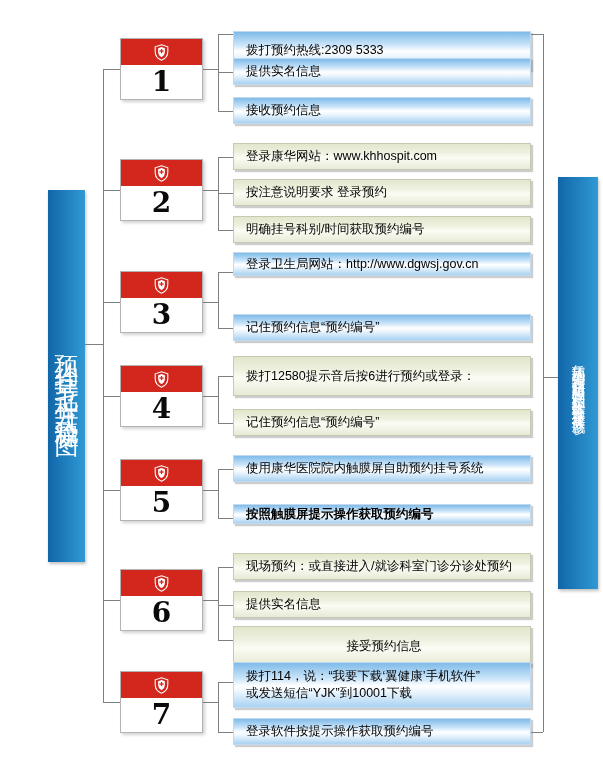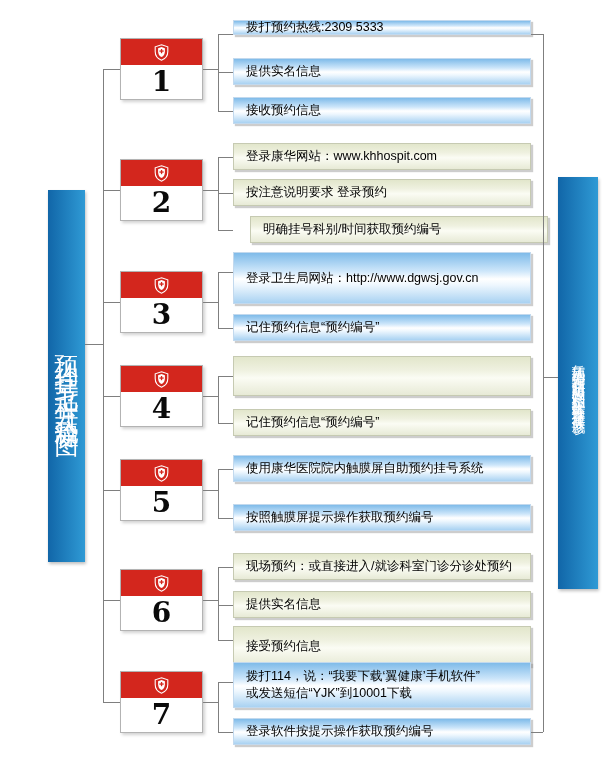--- a/index.html
+++ b/index.html
@@ -53,21 +53,21 @@
         <div class="node-header" style="background: rgb(211, 38, 29);">
           <svg width="15" height="17" viewBox="0 0 15 17">
   <path d="M7.5 0.8 L13.8 2.8 V7.5 C13.8 11.8 11.2 14.8 7.5 16.2 C3.8 14.8 1.2 11.8 1.2 7.5 V2.8 Z" fill="none" stroke="#ffffff" stroke-width="1.1"></path>
   <path d="M7.5 3.1 L10.9 4.2 V7.4 C10.9 10.1 9.5 12 7.5 12.9 C5.5 12 4.1 10.1 4.1 7.4 V4.2 Z" fill="#ffffff"></path>
   <rect x="6.9" y="5" width="1.3" height="4.2" fill="#d3261d"></rect>
   <rect x="5.4" y="6.4" width="4.3" height="1.3" fill="#d3261d"></rect>
 </svg>
         </div>
         <div class="node-number">1</div>
       </div>
-      <div class="item blue" style="top: 20px; height: 15px;">
+      <div class="item blue" style="top: 31px; height: 39px;">
         <div class="line">拨打预约热线:2309 5333</div>
       </div>
       <div class="item blue" style="top: 58px; height: 27px;">
         <div class="line">提供实名信息</div>
       </div>
       <div class="item blue" style="top: 97px; height: 27px;">
         <div class="line">接收预约信息</div>
       </div>
       <div class="cline" style="left: 103px; top: 69px; width: 17px; height: 1px; background: rgb(127, 127, 127);"></div>
       <div class="cline" style="left: 203px; top: 69px; width: 15px; height: 1px; background: rgb(127, 127, 127);"></div>
@@ -85,41 +85,41 @@
 </svg>
         </div>
         <div class="node-number">2</div>
       </div>
       <div class="item beige" style="top: 143px; height: 27px;">
         <div class="line">登录康华网站：www.khhospit.com</div>
       </div>
       <div class="item beige" style="top: 179px; height: 27px;">
         <div class="line">按注意说明要求 登录预约</div>
       </div>
-      <div class="item beige" style="top: 216px; height: 27px; margin-left: 17px;">
+      <div class="item beige" style="top: 216px; height: 27px;">
         <div class="line">明确挂号科别/时间获取预约编号</div>
       </div>
       <div class="cline" style="left: 103px; top: 190px; width: 17px; height: 1px; background: rgb(127, 127, 127);"></div>
       <div class="cline" style="left: 203px; top: 190px; width: 15px; height: 1px; background: rgb(127, 127, 127);"></div>
       <div class="cline" style="left: 218px; top: 157px; width: 1px; height: 73px; background: rgb(127, 127, 127);"></div>
       <div class="cline" style="left: 218px; top: 157px; width: 15px; height: 1px; background: rgb(127, 127, 127);"></div>
       <div class="cline" style="left: 218px; top: 193px; width: 15px; height: 1px; background: rgb(127, 127, 127);"></div>
       <div class="cline" style="left: 218px; top: 230px; width: 15px; height: 1px; background: rgb(127, 127, 127);"></div>
       <div class="node" style="top: 271px;">
         <div class="node-header" style="background: rgb(211, 38, 29);">
           <svg width="15" height="17" viewBox="0 0 15 17">
   <path d="M7.5 0.8 L13.8 2.8 V7.5 C13.8 11.8 11.2 14.8 7.5 16.2 C3.8 14.8 1.2 11.8 1.2 7.5 V2.8 Z" fill="none" stroke="#ffffff" stroke-width="1.1"></path>
   <path d="M7.5 3.1 L10.9 4.2 V7.4 C10.9 10.1 9.5 12 7.5 12.9 C5.5 12 4.1 10.1 4.1 7.4 V4.2 Z" fill="#ffffff"></path>
   <rect x="6.9" y="5" width="1.3" height="4.2" fill="#d3261d"></rect>
   <rect x="5.4" y="6.4" width="4.3" height="1.3" fill="#d3261d"></rect>
 </svg>
         </div>
         <div class="node-number">3</div>
       </div>
-      <div class="item blue" style="top: 252px; height: 52px; gap: 36px;">
+      <div class="item blue" style="top: 252px; height: 24px; gap: 36px;">
         <div class="line">登录卫生局网站：http://www.dgwsj.gov.cn</div>
       </div>
       <div class="item blue" style="top: 314px; height: 27px;">
         <div class="line">记住预约信息“预约编号”</div>
       </div>
       <div class="cline" style="left: 103px; top: 302px; width: 17px; height: 1px; background: rgb(127, 127, 127);"></div>
       <div class="cline" style="left: 203px; top: 302px; width: 15px; height: 1px; background: rgb(127, 127, 127);"></div>
       <div class="cline" style="left: 218px; top: 272px; width: 1px; height: 56px; background: rgb(127, 127, 127);"></div>
       <div class="cline" style="left: 218px; top: 272px; width: 15px; height: 1px; background: rgb(127, 127, 127);"></div>
       <div class="cline" style="left: 218px; top: 328px; width: 15px; height: 1px; background: rgb(127, 127, 127);"></div>
@@ -128,20 +128,21 @@
           <svg width="15" height="17" viewBox="0 0 15 17">
   <path d="M7.5 0.8 L13.8 2.8 V7.5 C13.8 11.8 11.2 14.8 7.5 16.2 C3.8 14.8 1.2 11.8 1.2 7.5 V2.8 Z" fill="none" stroke="#ffffff" stroke-width="1.1"></path>
   <path d="M7.5 3.1 L10.9 4.2 V7.4 C10.9 10.1 9.5 12 7.5 12.9 C5.5 12 4.1 10.1 4.1 7.4 V4.2 Z" fill="#ffffff"></path>
   <rect x="6.9" y="5" width="1.3" height="4.2" fill="#d3261d"></rect>
   <rect x="5.4" y="6.4" width="4.3" height="1.3" fill="#d3261d"></rect>
 </svg>
         </div>
         <div class="node-number">4</div>
       </div>
       <div class="item beige" style="top: 356px; height: 40px;">
+        <div class="line">拨打12580提示音后按6进行预约或登录：</div>
       </div>
       <div class="item beige" style="top: 409px; height: 27px;">
         <div class="line">记住预约信息“预约编号”</div>
       </div>
       <div class="cline" style="left: 103px; top: 396px; width: 17px; height: 1px; background: rgb(127, 127, 127);"></div>
       <div class="cline" style="left: 203px; top: 396px; width: 15px; height: 1px; background: rgb(127, 127, 127);"></div>
       <div class="cline" style="left: 218px; top: 376px; width: 1px; height: 47px; background: rgb(127, 127, 127);"></div>
       <div class="cline" style="left: 218px; top: 376px; width: 15px; height: 1px; background: rgb(127, 127, 127);"></div>
       <div class="cline" style="left: 218px; top: 423px; width: 15px; height: 1px; background: rgb(127, 127, 127);"></div>
       <div class="node" style="top: 459px;">
@@ -151,21 +152,21 @@
   <path d="M7.5 3.1 L10.9 4.2 V7.4 C10.9 10.1 9.5 12 7.5 12.9 C5.5 12 4.1 10.1 4.1 7.4 V4.2 Z" fill="#ffffff"></path>
   <rect x="6.9" y="5" width="1.3" height="4.2" fill="#d3261d"></rect>
   <rect x="5.4" y="6.4" width="4.3" height="1.3" fill="#d3261d"></rect>
 </svg>
         </div>
         <div class="node-number">5</div>
       </div>
       <div class="item blue" style="top: 455px; height: 27px;">
         <div class="line">使用康华医院院内触膜屏自助预约挂号系统</div>
       </div>
-      <div class="item blue" style="top: 504px; height: 27px;">
+      <div class="item blue" style="top: 504px; height: 20px; font-weight: bold;">
         <div class="line">按照触膜屏提示操作获取预约编号</div>
       </div>
       <div class="cline" style="left: 103px; top: 490px; width: 17px; height: 1px; background: rgb(127, 127, 127);"></div>
       <div class="cline" style="left: 203px; top: 490px; width: 15px; height: 1px; background: rgb(127, 127, 127);"></div>
       <div class="cline" style="left: 218px; top: 469px; width: 1px; height: 49px; background: rgb(127, 127, 127);"></div>
       <div class="cline" style="left: 218px; top: 469px; width: 15px; height: 1px; background: rgb(127, 127, 127);"></div>
       <div class="cline" style="left: 218px; top: 518px; width: 15px; height: 1px; background: rgb(127, 127, 127);"></div>
       <div class="node" style="top: 569px;">
         <div class="node-header" style="background: rgb(211, 38, 29);">
           <svg width="15" height="17" viewBox="0 0 15 17">
@@ -176,21 +177,21 @@
 </svg>
         </div>
         <div class="node-number">6</div>
       </div>
       <div class="item beige" style="top: 553px; height: 27px;">
         <div class="line">现场预约：或直接进入/就诊科室门诊分诊处预约</div>
       </div>
       <div class="item beige" style="top: 591px; height: 27px;">
         <div class="line">提供实名信息</div>
       </div>
-      <div class="item beige" style="top: 626px; height: 40px;">
+      <div class="item beige" style="top: 626px; height: 40px; text-align: center;">
         <div class="line">接受预约信息</div>
       </div>
       <div class="cline" style="left: 103px; top: 600px; width: 17px; height: 1px; background: rgb(127, 127, 127);"></div>
       <div class="cline" style="left: 203px; top: 600px; width: 15px; height: 1px; background: rgb(127, 127, 127);"></div>
       <div class="cline" style="left: 218px; top: 567px; width: 1px; height: 73px; background: rgb(127, 127, 127);"></div>
       <div class="cline" style="left: 218px; top: 567px; width: 15px; height: 1px; background: rgb(127, 127, 127);"></div>
       <div class="cline" style="left: 218px; top: 605px; width: 15px; height: 1px; background: rgb(127, 127, 127);"></div>
       <div class="cline" style="left: 218px; top: 640px; width: 15px; height: 1px; background: rgb(127, 127, 127);"></div>
       <div class="node" style="top: 671px;">
         <div class="node-header" style="background: rgb(211, 38, 29);">

